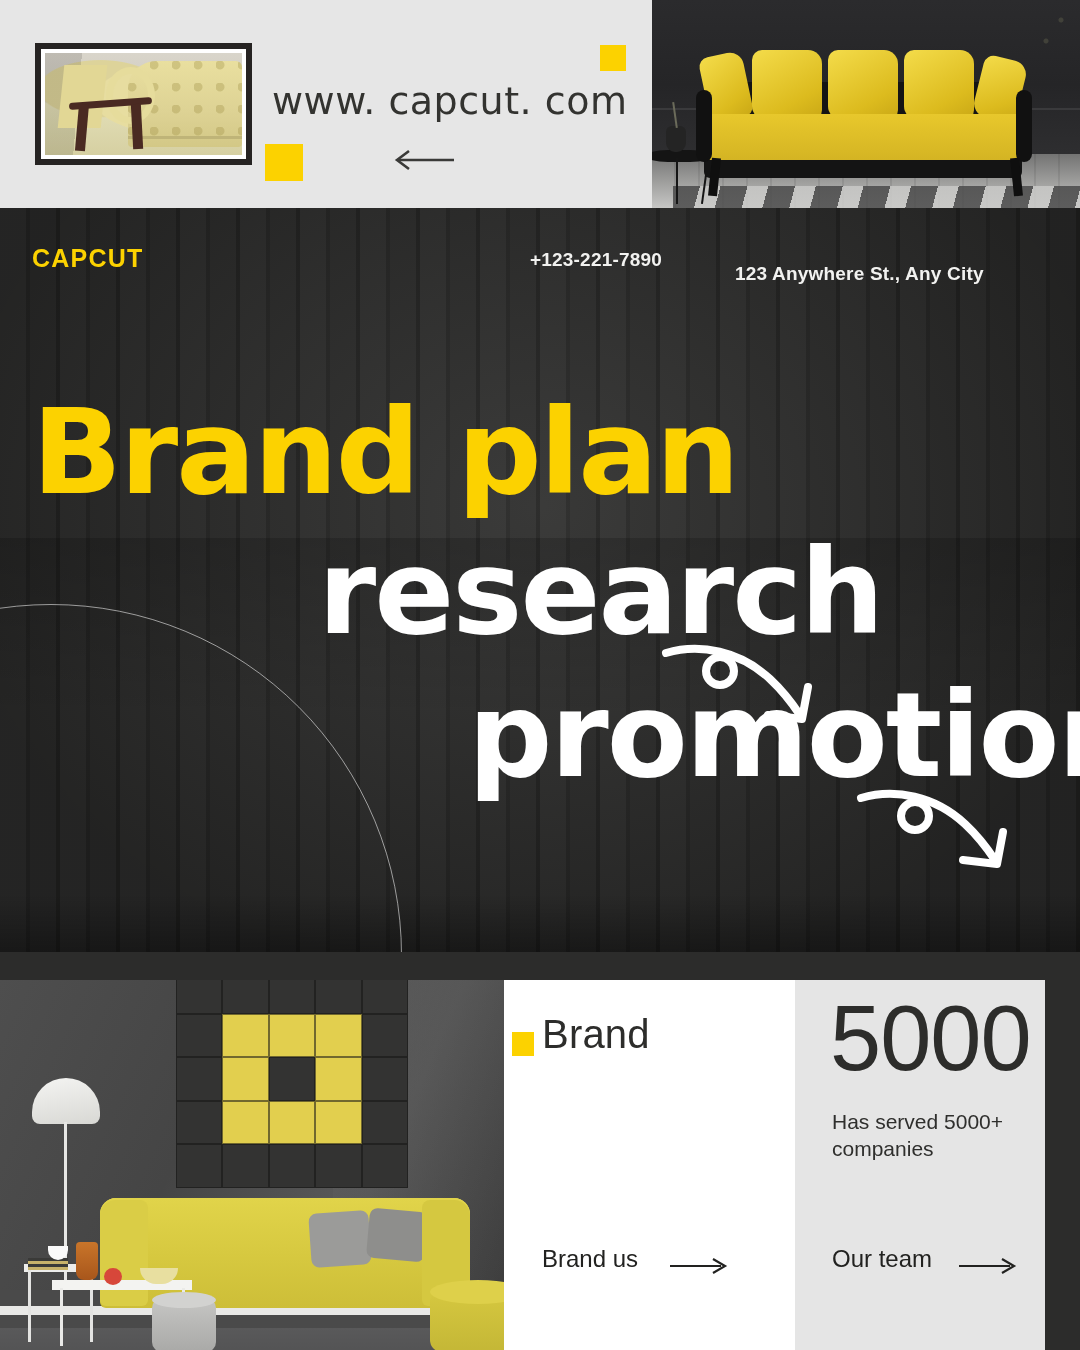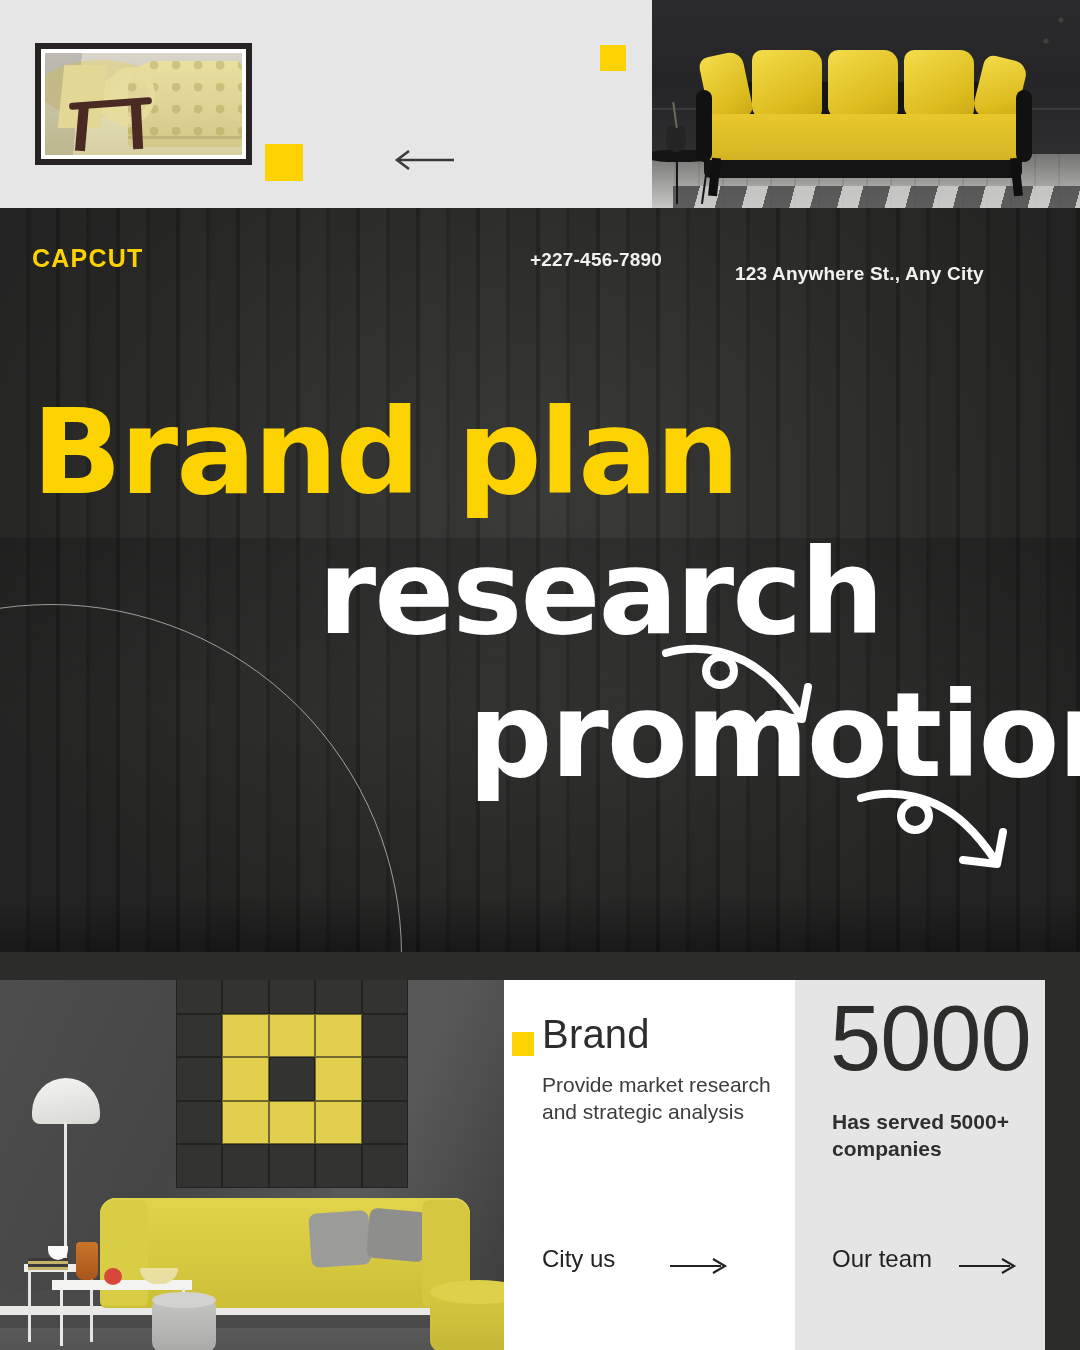--- a/index.html
+++ b/index.html
@@ -284,21 +284,21 @@
 
   .stat-panel{
     position:absolute;left:795px;top:0;width:250px;height:398px;background:#e5e5e5;
   }
   .stat-number{
     position:absolute;left:35px;top:12px;
     font-size:92px;color:#2d2d2b;font-weight:400;letter-spacing:-1px;line-height:1;
   }
   .stat-caption{
     position:absolute;left:37px;top:128px;width:215px;
-    font-size:21px;line-height:1.3;color:#2f2f2d;font-weight:bold;
+    font-size:21px;line-height:1.3;color:#2f2f2d;
   }
   .team-link{position:absolute;left:37px;top:265px;font-size:24px;color:#222220;}
   .team-arrow{position:absolute;left:163px;top:277px;width:62px;height:18px;}
 </style>
 </head>
 <body>
 
 <div id="poster">
 
   <div class="top-band">
@@ -313,20 +313,21 @@
           <div class="chairarm"></div>
           <div class="chairleg"></div>
           <div class="chairleg2"></div>
         </div>
       </div>
     </div>
 
     <div class="yellow-sq sq-under-frame"></div>
     <div class="yellow-sq sq-top-right"></div>
 
+    <div class="url-text">www. capcut. com</div>
 
     <svg class="back-arrow" viewBox="0 0 64 24">
       <line x1="62" y1="12" x2="6" y2="12" stroke="#3a3a38" stroke-width="2.6"></line>
       <polyline points="17,3 5,12 17,21" fill="none" stroke="#3a3a38" stroke-width="2.6"></polyline>
     </svg>
 
     <div class="top-photo">
       <div class="wall"></div>
       <div class="wainscot"></div>
       <div class="plant"></div>
@@ -353,21 +354,21 @@
   </div>
 
   <div class="hero">
     <div class="vignette"></div>
     <div class="band-dark"></div>
     <div class="band-bottom"></div>
 
     <div class="arc-circle"></div>
 
     <div class="brandmark">CAPCUT</div>
-    <div class="contact-phone">+227-456-7890</div>
+    <div class="contact-phone">+123-221-7890</div>
     <div class="contact-addr">123 Anywhere St., Any City</div>
 
     <div class="headline hl-1">Brand plan</div>
     <div class="headline hl-2">research</div>
     <div class="headline hl-3">promotion</div>
 
     <svg class="arrow-curve ac-1" viewBox="0 0 190 110">
       <path d="M6 30 C 40 20, 80 28, 110 56 C 124 69, 132 80, 140 92" fill="none" stroke="#ffffff" stroke-width="8" stroke-linecap="round"></path>
       <circle cx="60" cy="48" r="14" fill="none" stroke="#ffffff" stroke-width="8"></circle>
       <polyline points="108,92 142,96 148,64" fill="none" stroke="#ffffff" stroke-width="8" stroke-linecap="round" stroke-linejoin="round"></polyline>
@@ -442,22 +443,21 @@
       <div class="fruitbowl"></div>
       <div class="pouf"></div>
       <div class="pouf-top"></div>
       <div class="ottoman"></div>
       <div class="ottoman-top"></div>
     </div>
 
     <div class="info-panel">
       <div class="info-sq"></div>
       <div class="info-title">Brand</div>
-      <div class="info-body">Provide market research and strategic analysis</div>
-      <div class="about-link">City us</div>
+      <div class="about-link">Brand us</div>
       <svg class="about-arrow" viewBox="0 0 62 18">
         <line x1="1" y1="9" x2="52" y2="9" stroke="#222220" stroke-width="2.2"></line>
         <polyline points="44,2 56,9 44,16" fill="none" stroke="#222220" stroke-width="2.2"></polyline>
       </svg>
     </div>
 
     <div class="stat-panel">
       <div class="stat-number">5000</div>
       <div class="stat-caption">Has served 5000+ companies</div>
       <div class="team-link">Our team</div>

